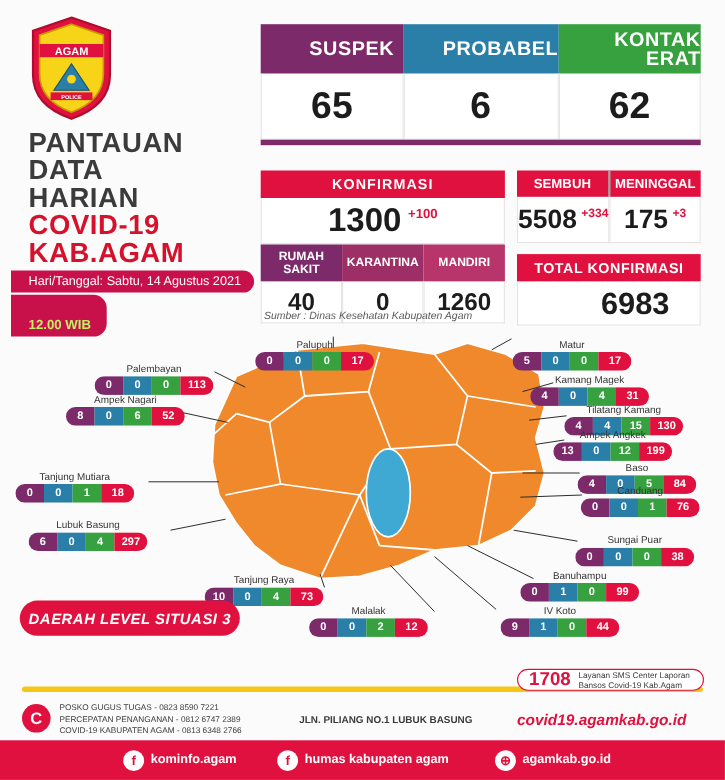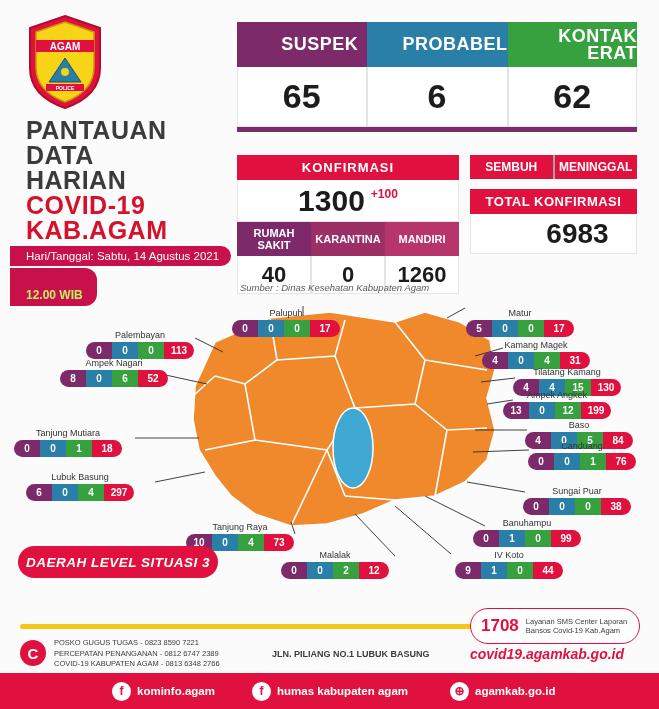--- a/index.html
+++ b/index.html
@@ -137,21 +137,21 @@
     position:absolute; left:18px; top:546px; width:200px; height:32px;
     background:#e0113f; border-radius:16px;
     display:flex; align-items:center; justify-content:center;
   }
   .level-banner span {
     color:#fff; font-weight:bold; font-style:italic; font-size:13.5px; letter-spacing:0.5px;
   }
 
   
   .footer-divider { position:absolute; left:20px; top:624px; width:619px; height:5px; background:#f5c518; border-radius:3px; }
-  .sms-box { position:absolute; left:470px; top:608px; width:170px; height:36px;
+  .sms-box { position:absolute; left:470px; top:608px; width:170px; height:20px;
     border:1.5px solid #e0113f; border-radius:18px; display:flex; align-items:center; padding:0 10px; background:#fff; }
   .sms-num { color:#e0113f; font-weight:bold; font-size:17px; margin-right:7px; }
   .sms-txt { font-size:7.5px; color:#3b3b3b; line-height:9px; }
 
   .footer { position:absolute; left:0; top:636px; width:659px; height:73px; }
   .footer-top { position:relative; height:37px; }
   .circle-icon {
     position:absolute; left:20px; top:4px; width:26px; height:26px; border-radius:50%;
     background:#e0113f; color:#fff; display:flex; align-items:center; justify-content:center;
     font-size:15px; font-weight:bold;
@@ -237,20 +237,30 @@
         <div class="h">MANDIRI</div>
         <div class="v">1260</div>
       </div>
     </div>
   </div>
 
   <div class="sm-wrap">
     <div class="sm-head">
       <div class="h">SEMBUH</div>
       <div class="h">MENINGGAL</div>
+    </div>
+    <div class="sm-vals">
+      <div class="v">
+        <span class="num">5508</span>
+        <span class="delta">+334</span>
+      </div>
+      <div class="v">
+        <span class="num">175</span>
+        <span class="delta">+3</span>
+      </div>
     </div>
     <div class="total-hd">TOTAL KONFIRMASI</div>
     <div class="total-val">6983</div>
   </div>
 
   <div class="sumber">Sumber : Dinas Kesehatan Kabupaten Agam</div>
 
   <div class="map-area">
     <svg class="map-svg" width="470" height="275" viewBox="0 0 470 275">
       <g fill="#f0892b" stroke="#ffffff" stroke-width="1.6">

